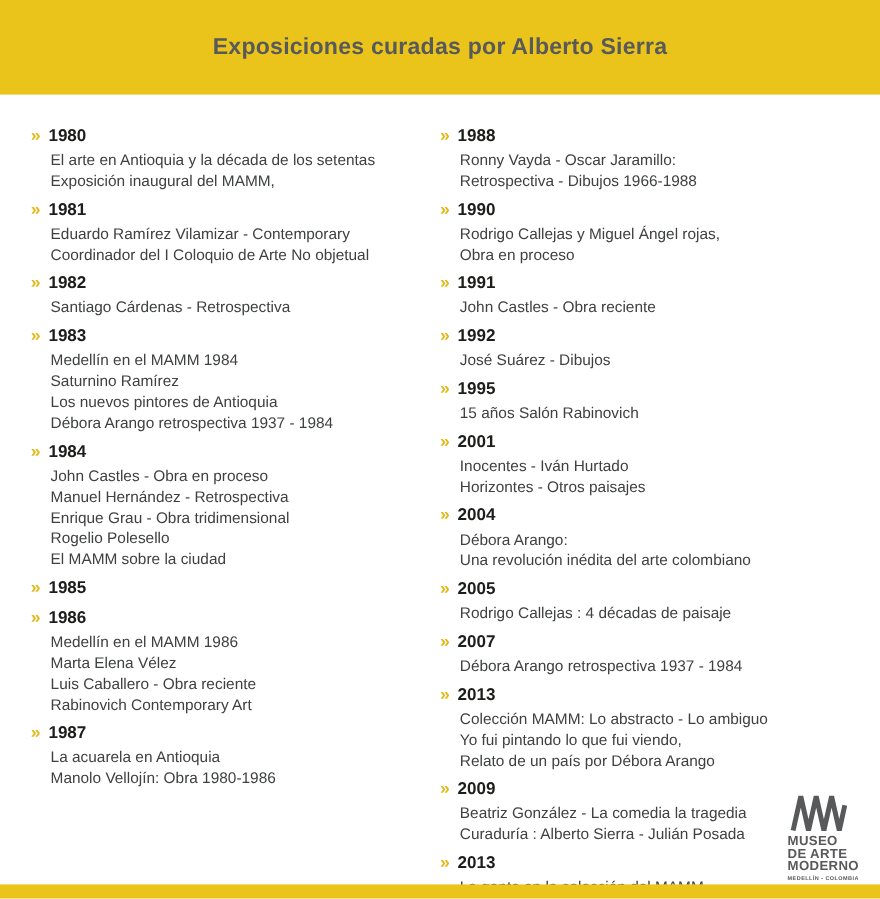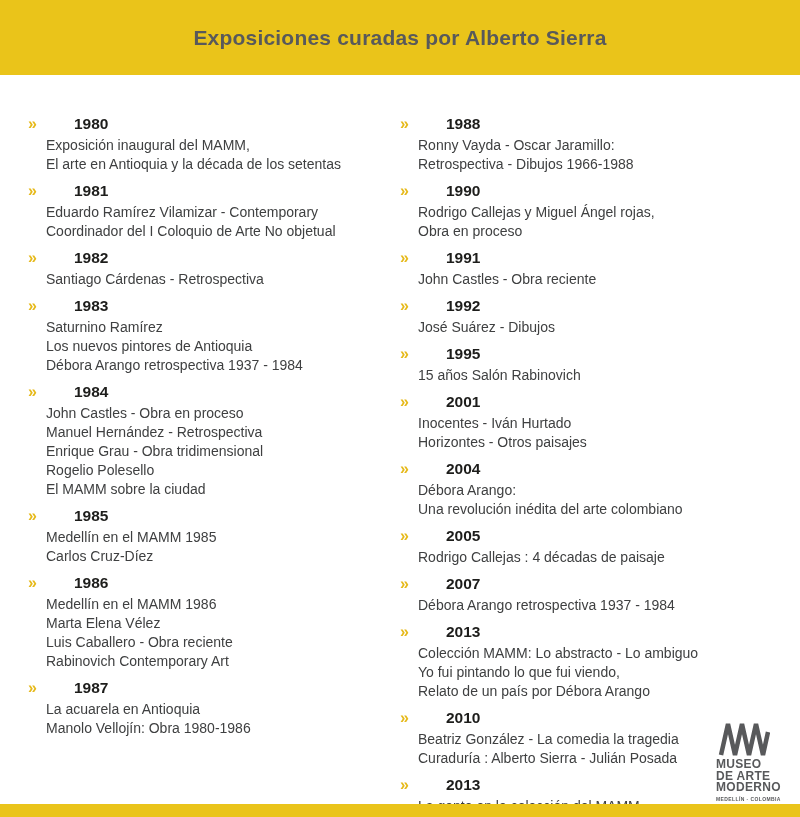--- a/index.html
+++ b/index.html
@@ -10,38 +10,38 @@
     --text-gray:#3F4041;
   }
   *{box-sizing:border-box;}
   html,body{margin:0;padding:0;}
   body{
     width:800px;height:817px;position:relative;overflow:hidden;
     background:#ffffff;
     font-family:"Liberation Sans", sans-serif;
   }
   .header{
-    position:absolute;top:0;left:0;width:800px;height:75px;
+    position:absolute;top:0;left:0;width:800px;height:86px;
     background:var(--brand-yellow);
     display:flex;align-items:center;justify-content:center;
   }
   .header h1{
     margin:0;font-size:21px;font-weight:bold;color:var(--title-gray);
     letter-spacing:0.2px;
   }
   .col{position:absolute;top:114px;}
   .col-left{left:28px;width:364px;}
   .col-right{left:400px;width:392px;}
   .section{margin-bottom:7px;}
   .year-row{display:flex;align-items:baseline;line-height:20px;}
   .chev{
     color:var(--chevron-yellow);font-weight:bold;font-size:16px;
     width:16px;display:inline-block;letter-spacing:-2px;
   }
-  .year{font-weight:bold;font-size:15.5px;color:var(--year-black);margin-left:30px;}
+  .year{font-weight:bold;font-size:15.5px;color:var(--year-black);}
   .entries{padding-left:18px;padding-top:2px;}
   .entry{font-size:14px;line-height:19px;color:var(--text-gray);}
   .logo{
     position:absolute;left:700px;top:722px;width:88px;
     color:var(--title-gray);padding-left:16px;
   }
   .logo svg{display:block;margin:0 0 3px 2px;}
   .logo-big{font-size:12px;font-weight:bold;line-height:11.5px;letter-spacing:0.3px;}
   .logo-sub{font-size:5px;font-weight:bold;letter-spacing:0.4px;margin-top:2px;}
   .footer-bar{
@@ -56,22 +56,22 @@
   <h1>Exposiciones curadas por Alberto Sierra</h1>
 </div>
 
 <div class="col col-left">
   <div class="section">
     <div class="year-row">
       <span class="chev">»</span>
       <span class="year">1980</span>
     </div>
     <div class="entries">
+        <div class="entry">El arte en Antioquia y la década de los setentas</div>
         <div class="entry">Exposición inaugural del MAMM,</div>
-        <div class="entry">El arte en Antioquia y la década de los setentas</div>
       </div>
   </div>
 
   <div class="section">
     <div class="year-row">
       <span class="chev">»</span>
       <span class="year">1981</span>
     </div>
     <div class="entries">
         <div class="entry">Eduardo Ramírez Vilamizar - Contemporary</div>
@@ -88,20 +88,21 @@
         <div class="entry">Santiago Cárdenas - Retrospectiva</div>
       </div>
   </div>
 
   <div class="section">
     <div class="year-row">
       <span class="chev">»</span>
       <span class="year">1983</span>
     </div>
     <div class="entries">
+        <div class="entry">Medellín en el MAMM 1984</div>
         <div class="entry">Saturnino Ramírez</div>
         <div class="entry">Los nuevos pintores de Antioquia</div>
         <div class="entry">Débora Arango retrospectiva 1937 - 1984</div>
       </div>
   </div>
 
   <div class="section">
     <div class="year-row">
       <span class="chev">»</span>
       <span class="year">1984</span>
@@ -113,24 +114,20 @@
         <div class="entry">Rogelio Polesello</div>
         <div class="entry">El MAMM sobre la ciudad</div>
       </div>
   </div>
 
   <div class="section">
     <div class="year-row">
       <span class="chev">»</span>
       <span class="year">1985</span>
     </div>
-    <div class="entries">
-        <div class="entry">Medellín en el MAMM 1985</div>
-        <div class="entry">Carlos Cruz-Díez</div>
-      </div>
   </div>
 
   <div class="section">
     <div class="year-row">
       <span class="chev">»</span>
       <span class="year">1986</span>
     </div>
     <div class="entries">
         <div class="entry">Medellín en el MAMM 1986</div>
         <div class="entry">Marta Elena Vélez</div>
@@ -253,21 +250,21 @@
     <div class="entries">
         <div class="entry">Colección MAMM: Lo abstracto - Lo ambiguo</div>
         <div class="entry">Yo fui pintando lo que fui viendo,</div>
         <div class="entry">Relato de un país por Débora Arango</div>
       </div>
   </div>
 
   <div class="section">
     <div class="year-row">
       <span class="chev">»</span>
-      <span class="year">2010</span>
+      <span class="year">2009</span>
     </div>
     <div class="entries">
         <div class="entry">Beatriz González - La comedia la tragedia</div>
         <div class="entry">Curaduría : Alberto Sierra - Julián Posada</div>
       </div>
   </div>
 
   <div class="section">
     <div class="year-row">
       <span class="chev">»</span>

